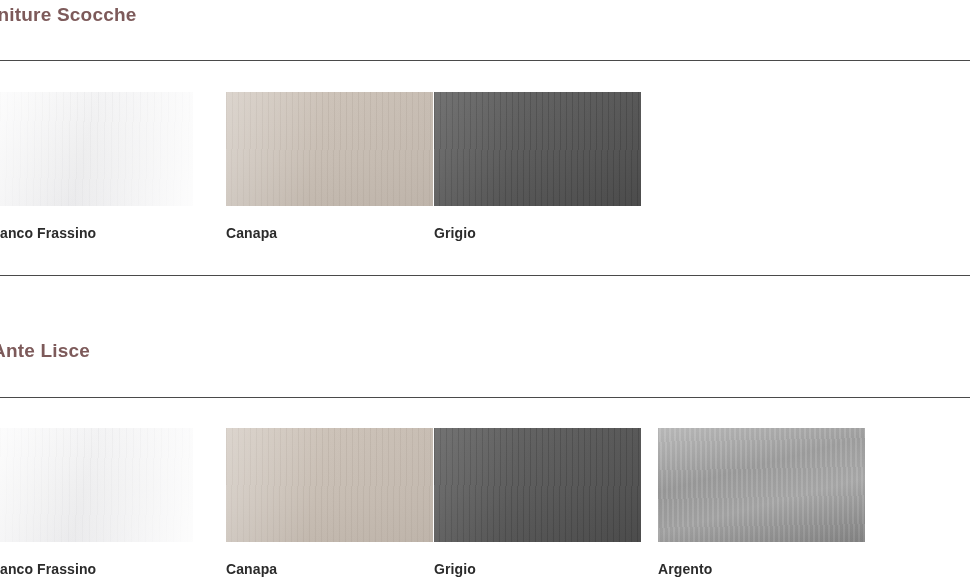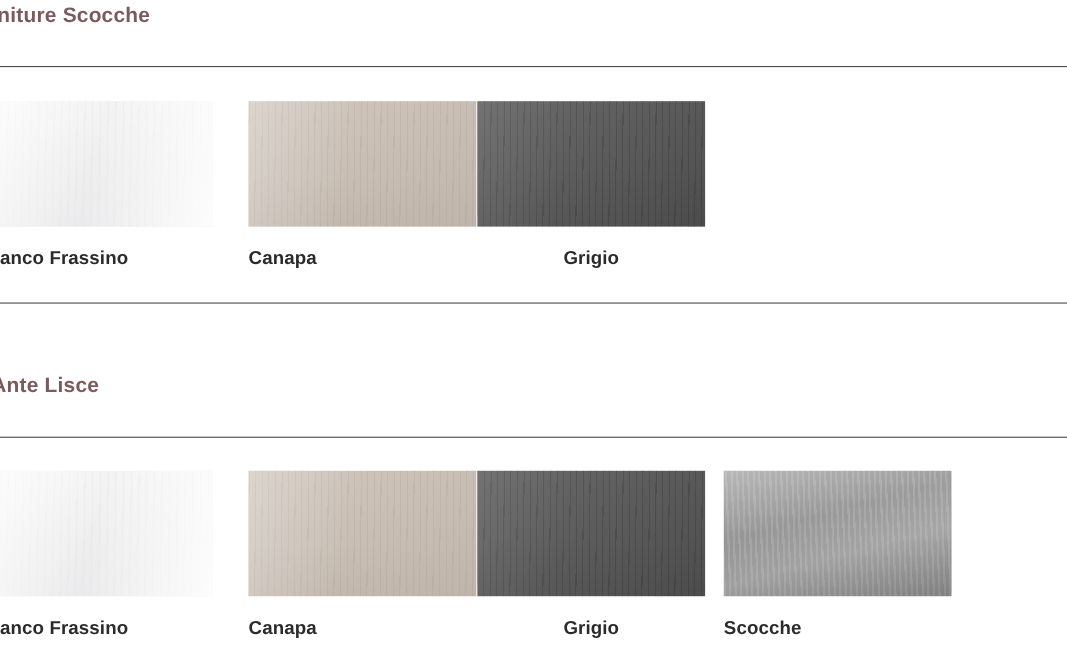--- a/index.html
+++ b/index.html
@@ -67,31 +67,31 @@
   .swatch-chip {
     width: 207px;
     height: 114px;
     display: block;
     position: relative;
     overflow: hidden;
   }
   .swatch-label {
     display: block;
     margin-top: 19px;
-    font-size: 17px;
+    font-size: 14px;
     font-weight: bold;
     color: #2b2b2b;
     letter-spacing: 0.1px;
     white-space: nowrap;
   }
 
   
   .col-0 { left: -14px; }
   .col-1 { left: 210px; margin-left: 16px; }
-  .col-2 { left: 434px; text-align: center; }
+  .col-2 { left: 434px; }
   .col-3 { left: 658px; }
 
   
   .col-0 .swatch-label { margin-left: 14px; }
 
   
   .fin-bianco-frassino {
     background:
       linear-gradient(103deg, rgba(255,255,255,0.85) 0%, rgba(244,244,245,0.2) 48%, rgba(255,255,255,0.9) 100%),
       repeating-linear-gradient(91deg,
@@ -178,18 +178,18 @@
       <span class="swatch-label">Canapa</span>
     </div>
 
     <div class="swatch-item col-2">
       <span class="swatch-chip fin-grigio"></span>
       <span class="swatch-label">Grigio</span>
     </div>
 
     <div class="swatch-item col-3">
       <span class="swatch-chip fin-argento"></span>
-      <span class="swatch-label">Scocche</span>
+      <span class="swatch-label">Argento</span>
     </div>
 
   </div>
 
 </div>
 
 </body></html>

